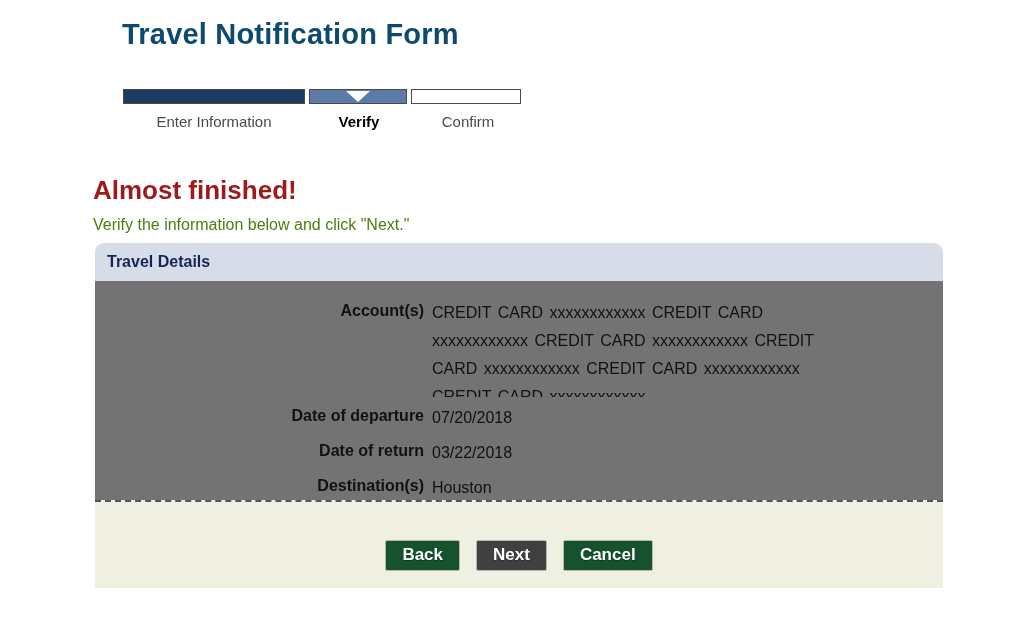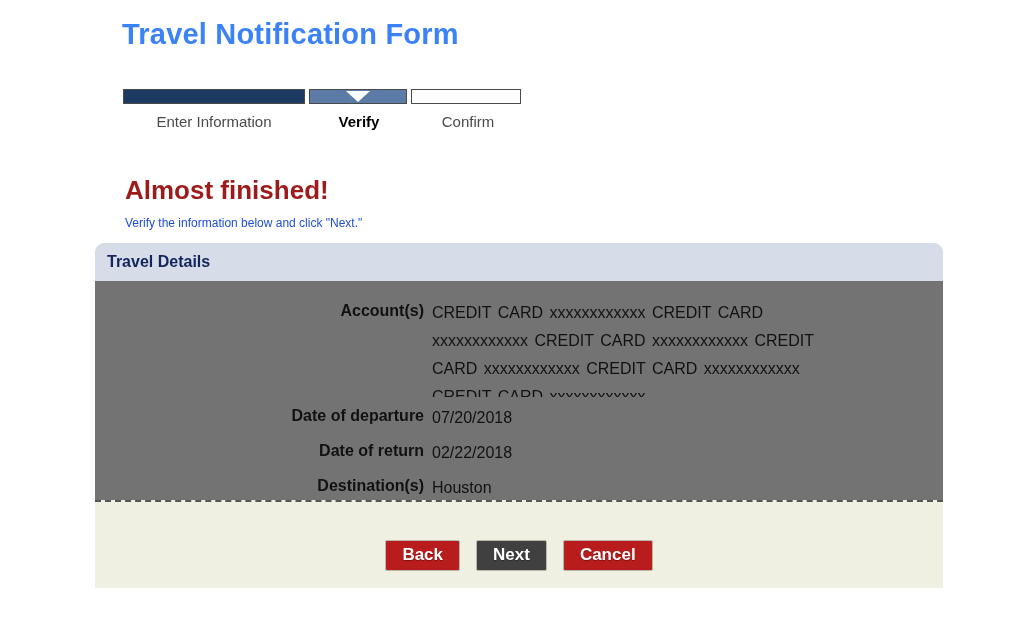--- a/index.html
+++ b/index.html
@@ -22,21 +22,21 @@
     left: 0; top: 0;
     width: 1024px;
     height: 80px;
   }
   .page-title {
     position: absolute;
     left: 122px;
     top: 18px;
     font-size: 29px;
     font-weight: bold;
-    color: #3b82f6;
+    color: #0c4a6e;
     letter-spacing: 0.2px;
     white-space: nowrap;
   }
   .help-link {
     position: absolute;
     right: 82px;
     top: 27px;
     display: flex;
     align-items: center;
     gap: 9px;
@@ -144,23 +144,22 @@
     gap: 10px;
     white-space: nowrap;
     flex-direction: column;
   }
   .banner-strong {
     font-size: 26px;
     font-weight: bold;
     color: #9e1b1b;
   }
   .banner-sub {
-    font-size: 12px;
-    color: #1d4ed8;
-    margin-left: 32px;
+    font-size: 16px;
+    color: #4d7c0f;
   }
 
   
   .panel {
     position: absolute;
     left: 95px;
     top: 243px;
     width: 848px;
   }
   .panel-head {
@@ -234,21 +233,21 @@
     font-size: 17px;
     font-weight: bold;
     color: #ffffff;
     padding: 4px 16px 5px 16px;
     border: 1px solid #b7b7ab;
     border-radius: 2px;
     cursor: pointer;
     line-height: 20px;
     text-shadow: 0 1px 1px rgba(0,0,0,0.35);
   }
-  .btn-grey { background: #b91c1c; }
+  .btn-grey { background: #14532d; }
   .btn-green { background: #404040; }
 </style>
 </head>
 <body>
 
 <div class="page-header">
   <div class="page-title">Travel Notification Form</div>
 </div>
 
 <div class="stepper">
@@ -280,21 +279,21 @@
       <div class="field-value accounts">CREDIT CARD xxxxxxxxxxxx   CREDIT CARD xxxxxxxxxxxx   CREDIT CARD xxxxxxxxxxxx   CREDIT CARD xxxxxxxxxxxx   CREDIT CARD xxxxxxxxxxxx   CREDIT CARD xxxxxxxxxxxx</div>
     </div>
 
     <div class="field-row">
       <div class="field-label">Date of departure</div>
       <div class="field-value">07/20/2018</div>
     </div>
 
     <div class="field-row">
       <div class="field-label">Date of return</div>
-      <div class="field-value">02/22/2018</div>
+      <div class="field-value">03/22/2018</div>
     </div>
 
     <div class="field-row">
       <div class="field-label">Destination(s)</div>
       <div class="field-value">Houston</div>
     </div>
 
   </div>
 </div>
 

